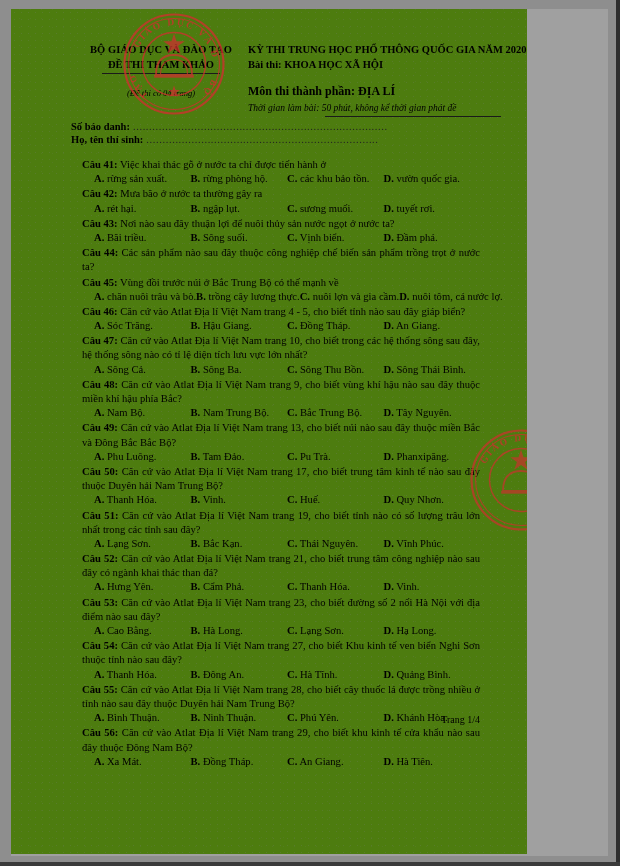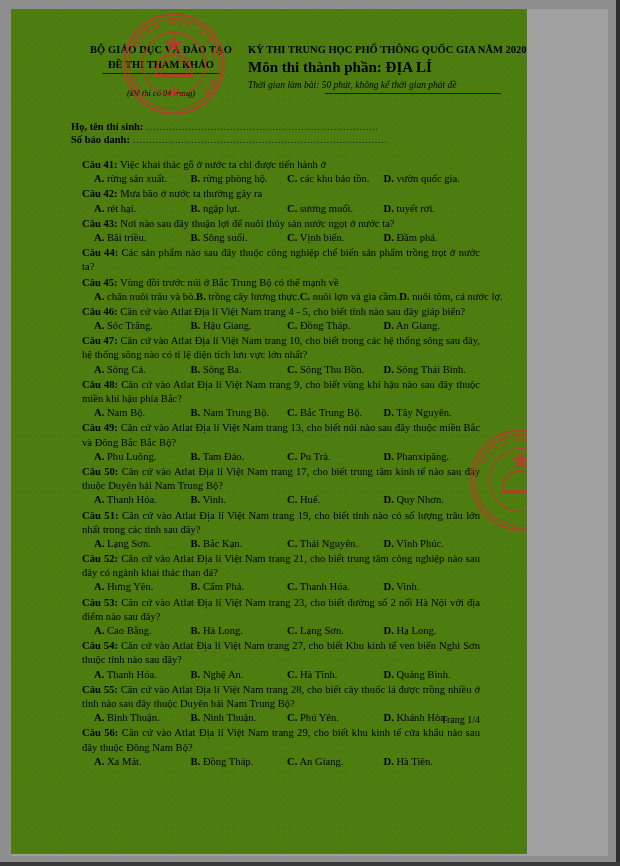--- a/index.html
+++ b/index.html
@@ -93,21 +93,21 @@
   .hdr-right {
     position: absolute;
     left: 237px;
     top: 0;
     width: 330px;
     text-align: left;
     line-height: 1.3;
   }
   .hdr-right .l1 { font-weight: bold; font-size: 10.5px; }
   .hdr-right .l2 { font-weight: bold; font-size: 10.5px; margin-top: 1px; }
-  .hdr-right .l3 { font-weight: bold; font-size: 15px; margin-top: 1px; }
+  .hdr-right .l3 { font-weight: bold; font-size: 12px; margin-top: 13px; }
   .hdr-right .l4 { font-style: italic; font-size: 9.5px; margin-top: 2px; }
   .hdr-right .rule {
     width: 176px;
     height: 1px;
     background: #1a1a1a;
     margin: 2px auto 0 auto;
   }
 
   
   .seal {
@@ -214,20 +214,21 @@
 
         <div class="hdr-left">
           <div class="org">BỘ GIÁO DỤC VÀ ĐÀO TẠO</div>
           <div class="kind">ĐỀ THI THAM KHẢO</div>
           <div class="rule"></div>
           <div class="pages">(Đề thi có 04 trang)</div>
         </div>
 
         <div class="hdr-right">
           <div class="l1">KỲ THI TRUNG HỌC PHỔ THÔNG QUỐC GIA NĂM 2020</div>
+          <div class="l2">Bài thi: KHOA HỌC XÃ HỘI</div>
           <div class="l3">Môn thi thành phần: ĐỊA LÍ</div>
           <div class="l4">Thời gian làm bài: 50 phút, không kể thời gian phát đề</div>
           <div class="rule"></div>
         </div>
 
         <svg class="seal" viewBox="0 0 120 120">
           <g fill="none" stroke="#cf2f2f" stroke-width="2.4" opacity="0.85">
             <circle cx="60" cy="60" r="55"></circle>
             <circle cx="60" cy="60" r="50.5" stroke-width="1.2"></circle>
             <circle cx="60" cy="60" r="35" stroke-width="1.6"></circle>
@@ -251,26 +252,26 @@
             <path d="M45,72 Q45,55 60,55 Q75,55 75,72 Z" fill="none" stroke="#cf2f2f" stroke-width="1.2"></path>
             <rect x="38" y="72" width="44" height="3.2"></rect>
             <polygon points="60,84 61.6,88.8 66.7,88.8 62.6,91.8 64.1,96.6 60,93.6 55.9,96.6 57.4,91.8 53.3,88.8 58.4,88.8"></polygon>
           </g>
         </svg>
 
       </div>
 
       <div class="fields">
         <div class="field-row">
+          <span class="field-label">Số báo danh:</span>
+          <span class="field-dots">...............................................................................</span>
+        </div>
+        <div class="field-row">
           <span class="field-label">Họ, tên thí sinh:</span>
           <span class="field-dots">........................................................................</span>
-        </div>
-        <div class="field-row">
-          <span class="field-label">Số báo danh:</span>
-          <span class="field-dots">...............................................................................</span>
         </div>
       </div>
 
       <div class="questions" id="questions-root">
           <div class="q-block">
             <div class="q-stem"><span class="q-num">Câu 41:</span> <span>Việc khai thác gỗ ở nước ta chỉ được tiến hành ở</span></div>
             <div class="q-opts even">
               <div class="opt"><span class="lt">A.</span> <span>rừng sản xuất.</span></div>
               <div class="opt"><span class="lt">B.</span> <span>rừng phòng hộ.</span></div>
               <div class="opt"><span class="lt">C.</span> <span>các khu bảo tồn.</span></div>
@@ -376,21 +377,21 @@
               <div class="opt"><span class="lt">A.</span> <span>Cao Bằng.</span></div>
               <div class="opt"><span class="lt">B.</span> <span>Hà Long.</span></div>
               <div class="opt"><span class="lt">C.</span> <span>Lạng Sơn.</span></div>
               <div class="opt"><span class="lt">D.</span> <span>Hạ Long.</span></div>
             </div>
           </div>
           <div class="q-block">
             <div class="q-stem"><span class="q-num">Câu 54:</span> <span>Căn cứ vào Atlat Địa lí Việt Nam trang 27, cho biết Khu kinh tế ven biển Nghi Sơn thuộc tỉnh nào sau đây?</span></div>
             <div class="q-opts even">
               <div class="opt"><span class="lt">A.</span> <span>Thanh Hóa.</span></div>
-              <div class="opt"><span class="lt">B.</span> <span>Nghệ An.</span></div>
+              <div class="opt"><span class="lt">B.</span> <span>Đông An.</span></div>
               <div class="opt"><span class="lt">C.</span> <span>Hà Tĩnh.</span></div>
               <div class="opt"><span class="lt">D.</span> <span>Quảng Bình.</span></div>
             </div>
           </div>
           <div class="q-block">
             <div class="q-stem"><span class="q-num">Câu 55:</span> <span>Căn cứ vào Atlat Địa lí Việt Nam trang 28, cho biết cây thuốc lá được trồng nhiều ở tỉnh nào sau đây thuộc Duyên hải Nam Trung Bộ?</span></div>
             <div class="q-opts even">
               <div class="opt"><span class="lt">A.</span> <span>Bình Thuận.</span></div>
               <div class="opt"><span class="lt">B.</span> <span>Ninh Thuận.</span></div>
               <div class="opt"><span class="lt">C.</span> <span>Phú Yên.</span></div>

